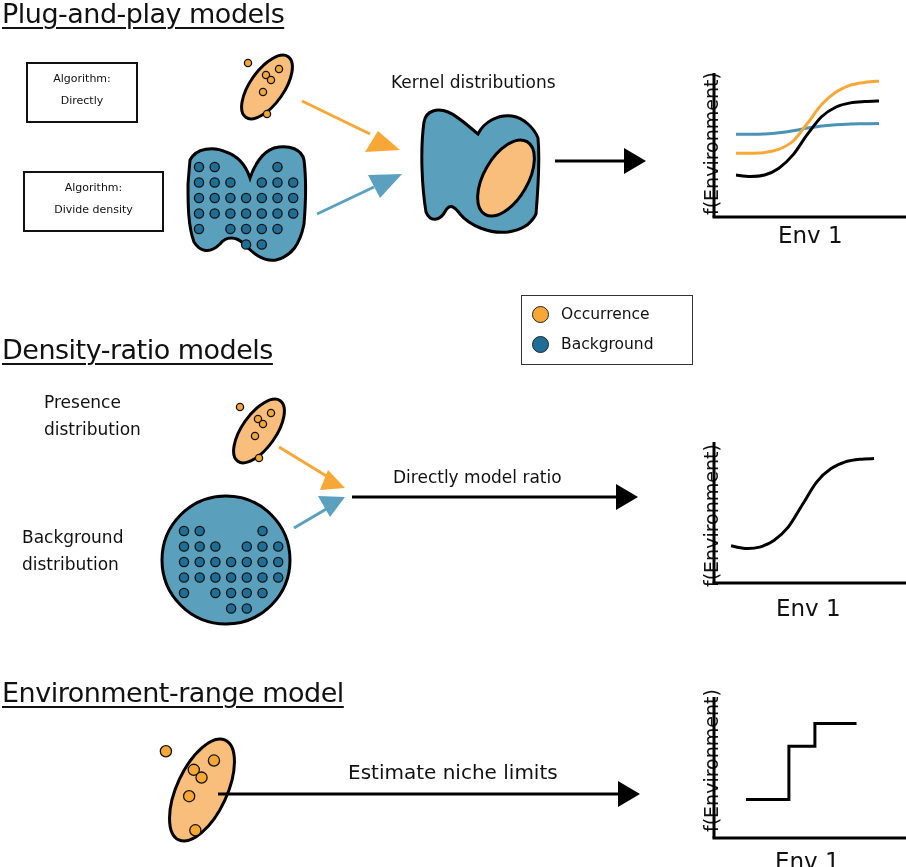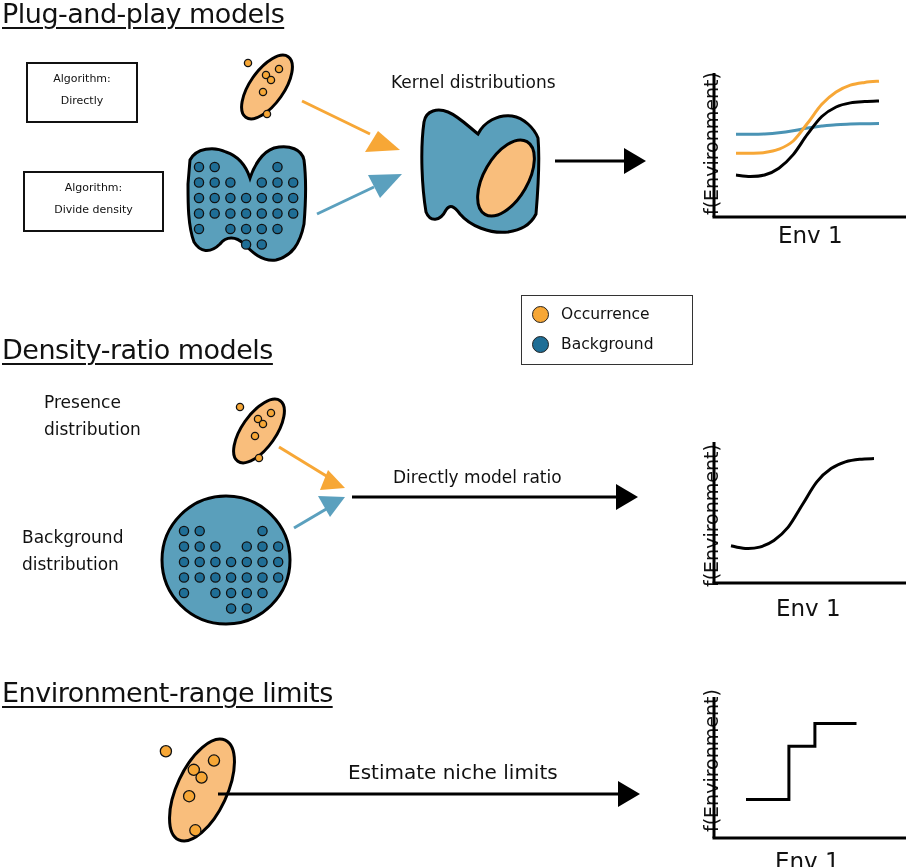--- a/index.html
+++ b/index.html
@@ -17,21 +17,21 @@
   .swatch { width: 17px; height: 17px; border-radius: 50%; border: 1.5px solid #222; margin-right: 12px; box-sizing: border-box; }
   .ylab { position: absolute; font-size: 19px; white-space: nowrap; transform: rotate(-90deg); transform-origin: left top; }
   .xlab { position: absolute; font-size: 23px; white-space: nowrap; }
   svg { position: absolute; left: 0; top: 0; }
 </style>
 </head>
 <body>
 
 <div class="section-title" style="left:2px; top:-2px;">Plug-and-play models</div>
 <div class="section-title" style="left:2px; top:334px;">Density-ratio models</div>
-<div class="section-title" style="left:2px; top:677px;">Environment-range limits</div>
+<div class="section-title" style="left:2px; top:677px;">Environment-range model</div>
 
 <div class="algo-box" style="left:26px; top:62px; width:112px; height:61px;">
   <div>Algorithm:</div>
   <div>Directly</div>
 </div>
 <div class="algo-box" style="left:23px; top:171px; width:141px; height:61px;">
   <div>Algorithm:</div>
   <div>Divide density</div>
 </div>
 <div class="label" style="left:391px; top:72px;">Kernel distributions</div>

